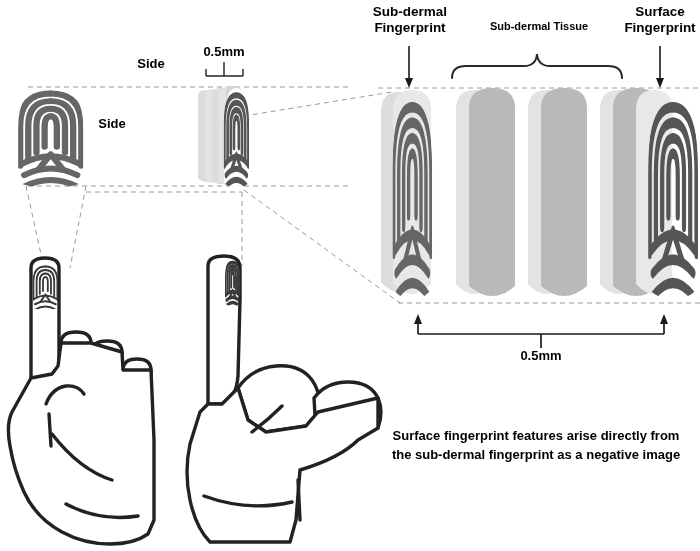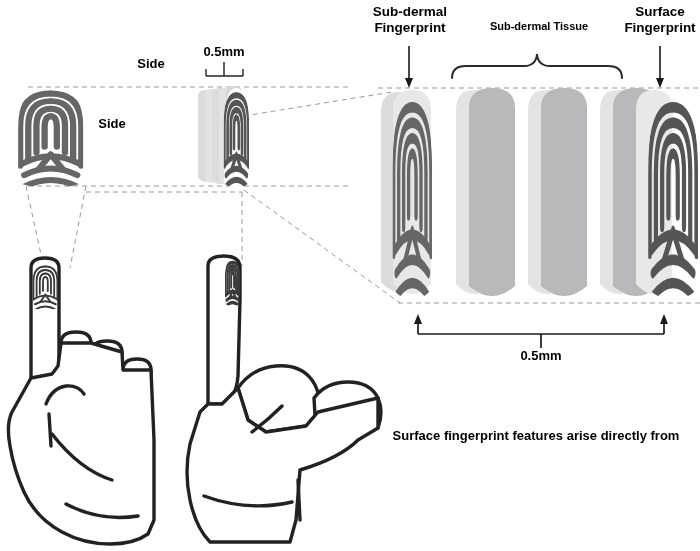--- a/index.html
+++ b/index.html
@@ -212,15 +212,16 @@
   <div class="lbl" style="left:192px;top:44px;width:64px;font-size:13px;">0.5mm</div>
 
   <div class="lbl" style="left:124px;top:56px;width:54px;font-size:13px;">Side</div>
 
   <div class="lbl" style="left:84px;top:116px;width:56px;font-size:13px;">Side</div>
 
   <div class="lbl" style="left:509px;top:348px;width:64px;font-size:13px;">0.5mm</div>
 
   <div class="caption" style="left:378px;top:403px;width:316px;font-size:13px;margin-top:24px;">
     <span>Surface fingerprint features arise directly from</span><br>
+    <span>the sub-dermal fingerprint as a negative image</span>
   </div>
 
 </div>
 
 </body></html>

